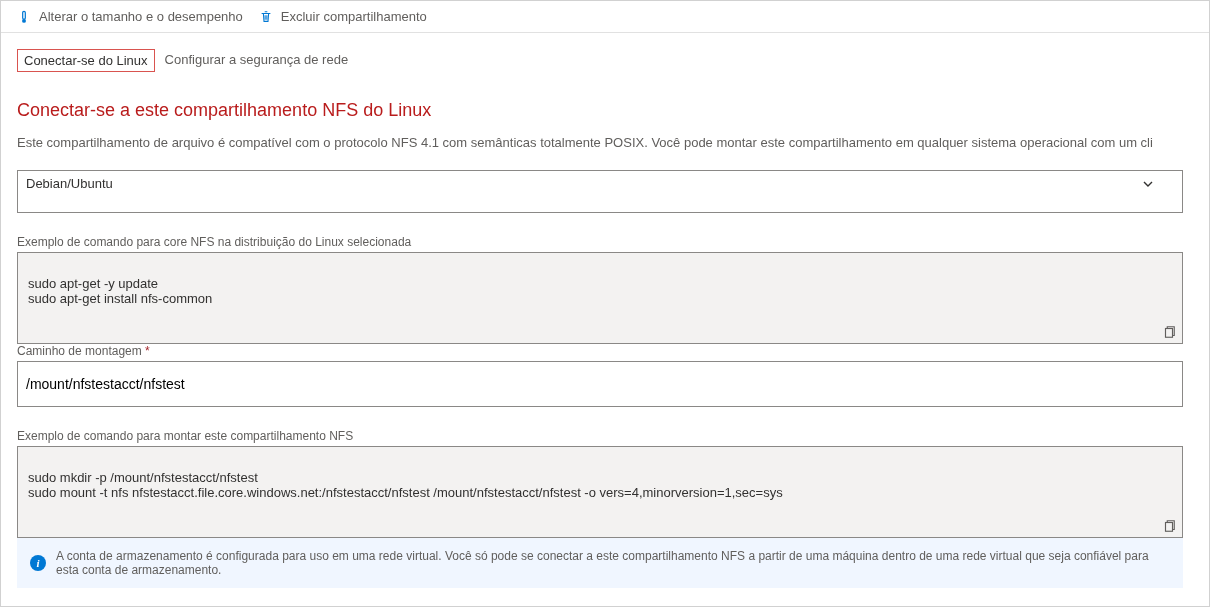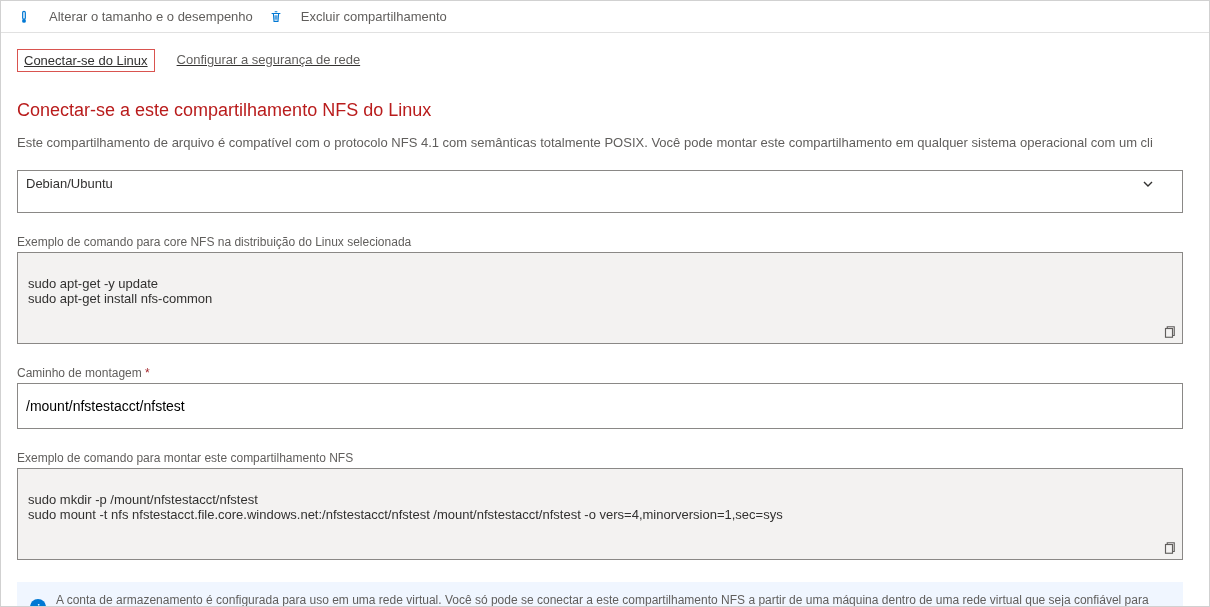--- a/index.html
+++ b/index.html
@@ -17,33 +17,32 @@
       display: flex;
       align-items: center;
       gap: 16px;
       padding: 8px 16px;
       border-bottom: 1px solid #e1e1e1;
       color: #605e5c;
     }
     .toolbar-btn {
       display: flex;
       align-items: center;
-      gap: 18px;
+      gap: 8px;
       cursor: pointer;
       color: #605e5c;
       font-size: 13px;
     }
     .toolbar-btn svg { width: 14px; height: 14px; }
     .content { padding: 16px 12px 16px 16px; }
     .tabs {
       display: flex;
-      gap: 16px;
+      gap: 4px;
       font-size: 13px;
       margin-bottom: 28px;
-      text-decoration: underline;
     }
     .tab { padding: 3px 6px; cursor: pointer; color: #605e5c; }
     .tab.active { border: 1px solid #d9534f; color: #323130; }
     .section-title {
       font-size: 18px;
       font-weight: 400;
       color: #b91c1c;
       margin-bottom: 14px;
     }
     .section-desc {
@@ -75,21 +74,20 @@
     .chevron { width: 12px; height: 12px; }
     .code-block {
       width: 1166px;
       background: #f3f2f1;
       border: 1px solid #8a8886;
       padding: 8px 10px 22px 10px;
       font-size: 13px;
       font-family: "Segoe UI", Arial, sans-serif;
       white-space: pre-line;
       position: relative;
-      margin-bottom: 22px;
       color: #323130;
     }
     .copy-icon {
       position: absolute;
       right: 6px;
       bottom: 4px;
       width: 14px;
       height: 14px;
       cursor: pointer;
       color: #605e5c;

